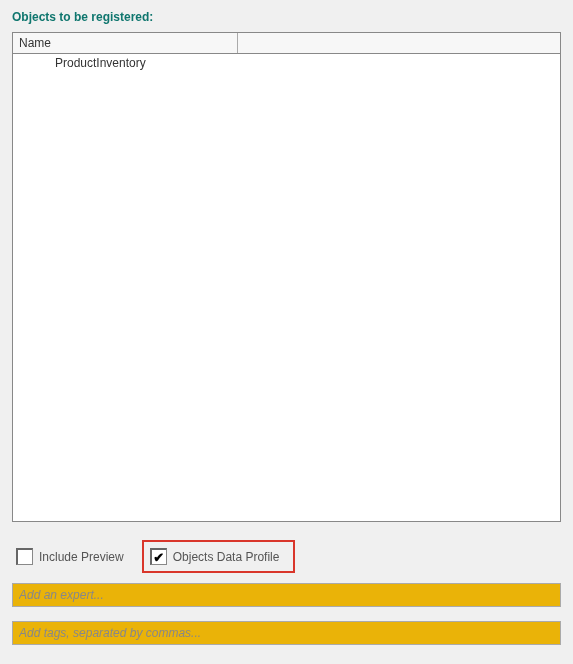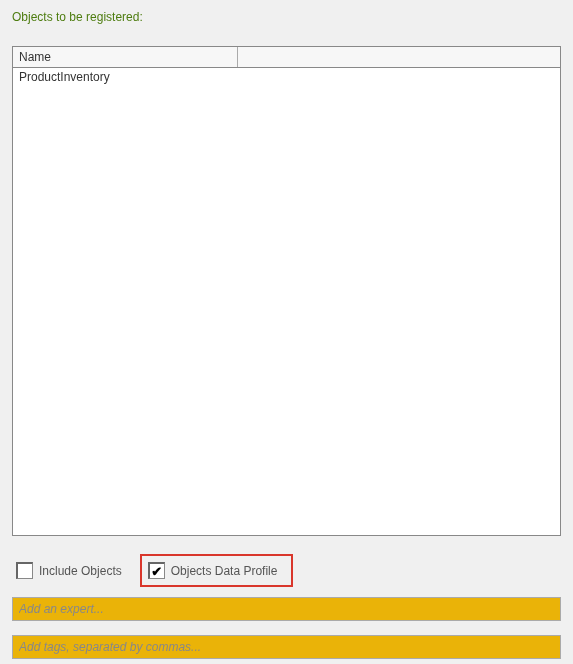--- a/index.html
+++ b/index.html
@@ -10,23 +10,24 @@
     body {
       font-family: "Segoe UI", Tahoma, sans-serif;
       font-size: 12px;
       background: #f0f0f0;
       width: 573px;
       height: 664px;
       padding: 10px 12px;
       color: #555;
     }
     .section-label {
-      color: #4d7c0f;
-      margin-bottom: 22px;
+      color: #0f766e;
+      margin-bottom: 8px;
       font-size: 12px;
+      font-weight: bold;
     }
     .table-container {
       border: 1px solid #888;
       background: #fff;
       height: 490px;
       overflow: hidden;
     }
     .table-header {
       display: flex;
       border-bottom: 1px solid #888;
@@ -43,20 +44,21 @@
     }
     .col-rest {
       flex: 1;
       border-right: none;
     }
     .table-body {
       background: #fff;
     }
     .table-row {
       display: flex;
+      padding-left: 36px;
     }
     .table-cell {
       padding: 2px 6px;
       font-size: 12px;
       color: #333;
     }
     .checkbox-row {
       display: flex;
       align-items: center;
       gap: 10px;
@@ -128,21 +130,21 @@
   <div class="table-body">
     <div class="table-row">
       <div class="table-cell col-name">ProductInventory</div>
     </div>
   </div>
 </div>
 
 <div class="checkbox-row">
   <div class="checkbox-group">
     <div class="custom-checkbox"></div>
-    <span class="checkbox-label">Include Objects</span>
+    <span class="checkbox-label">Include Preview</span>
   </div>
   <div class="checkbox-group highlighted">
     <div class="custom-checkbox">
       <span class="checkmark">✔</span>
     </div>
     <span class="checkbox-label">Objects Data Profile</span>
   </div>
 </div>
 
 <input type="text" class="text-input" placeholder="Add an expert..." style="">

